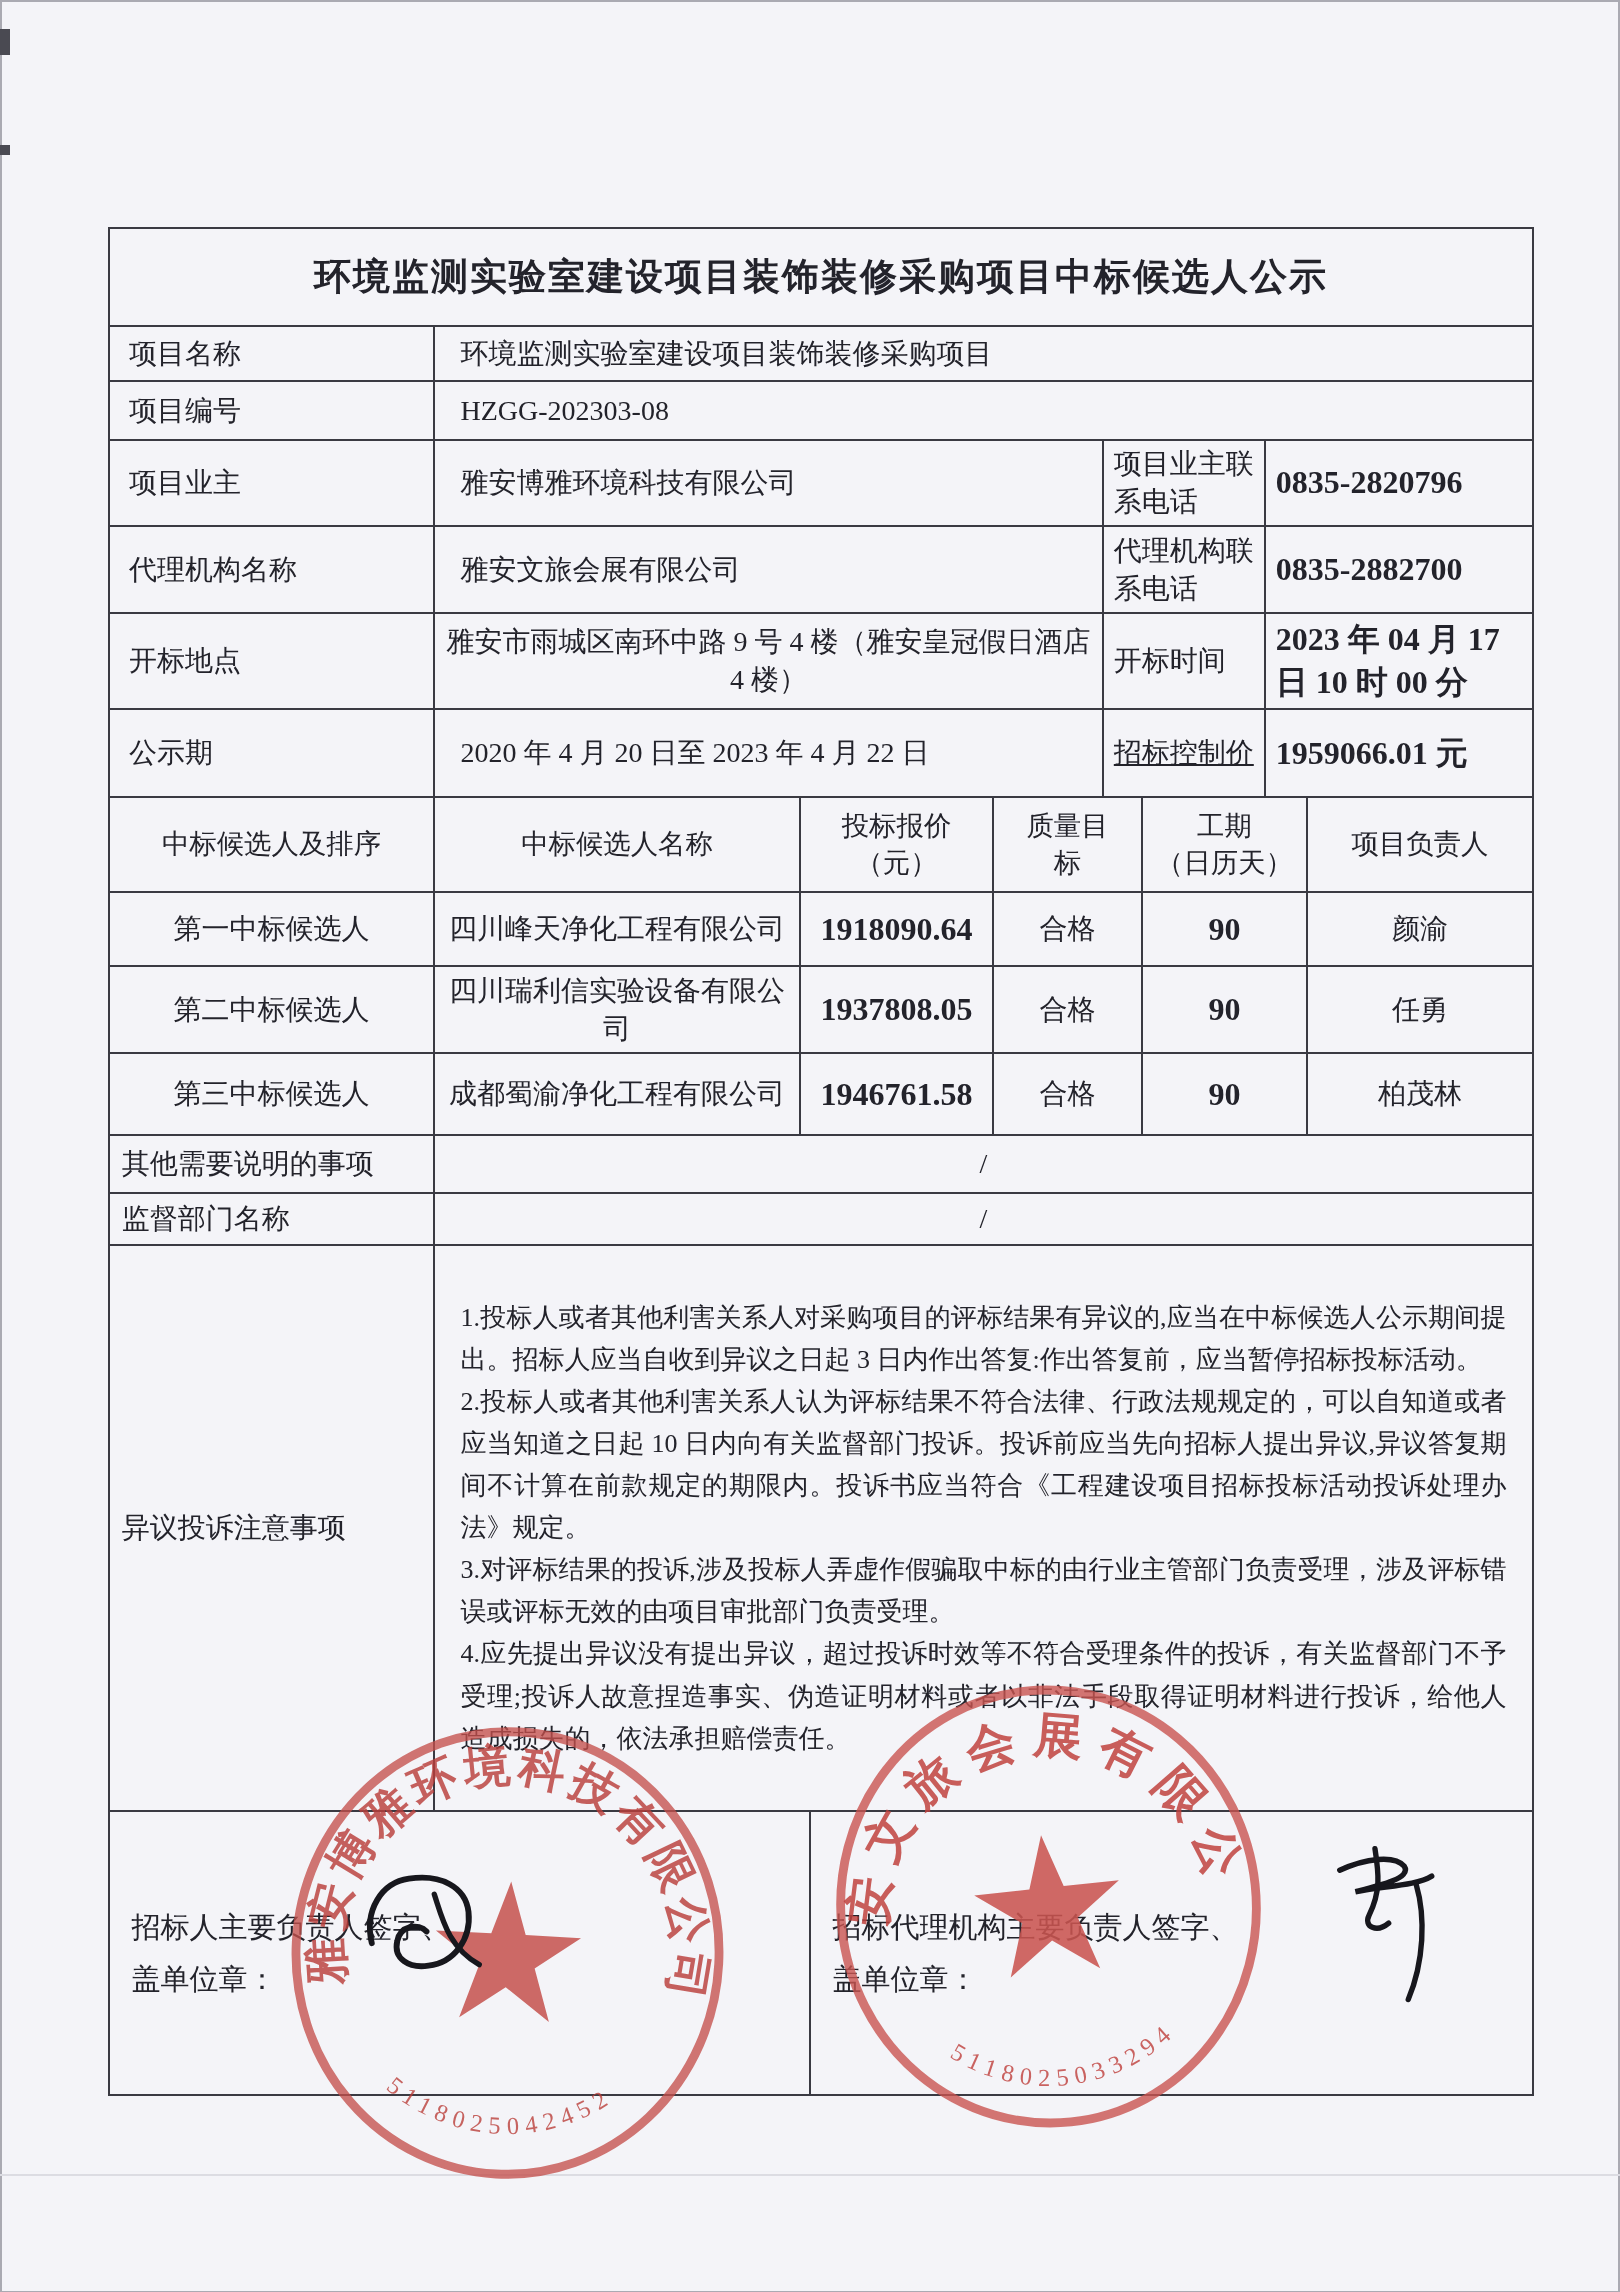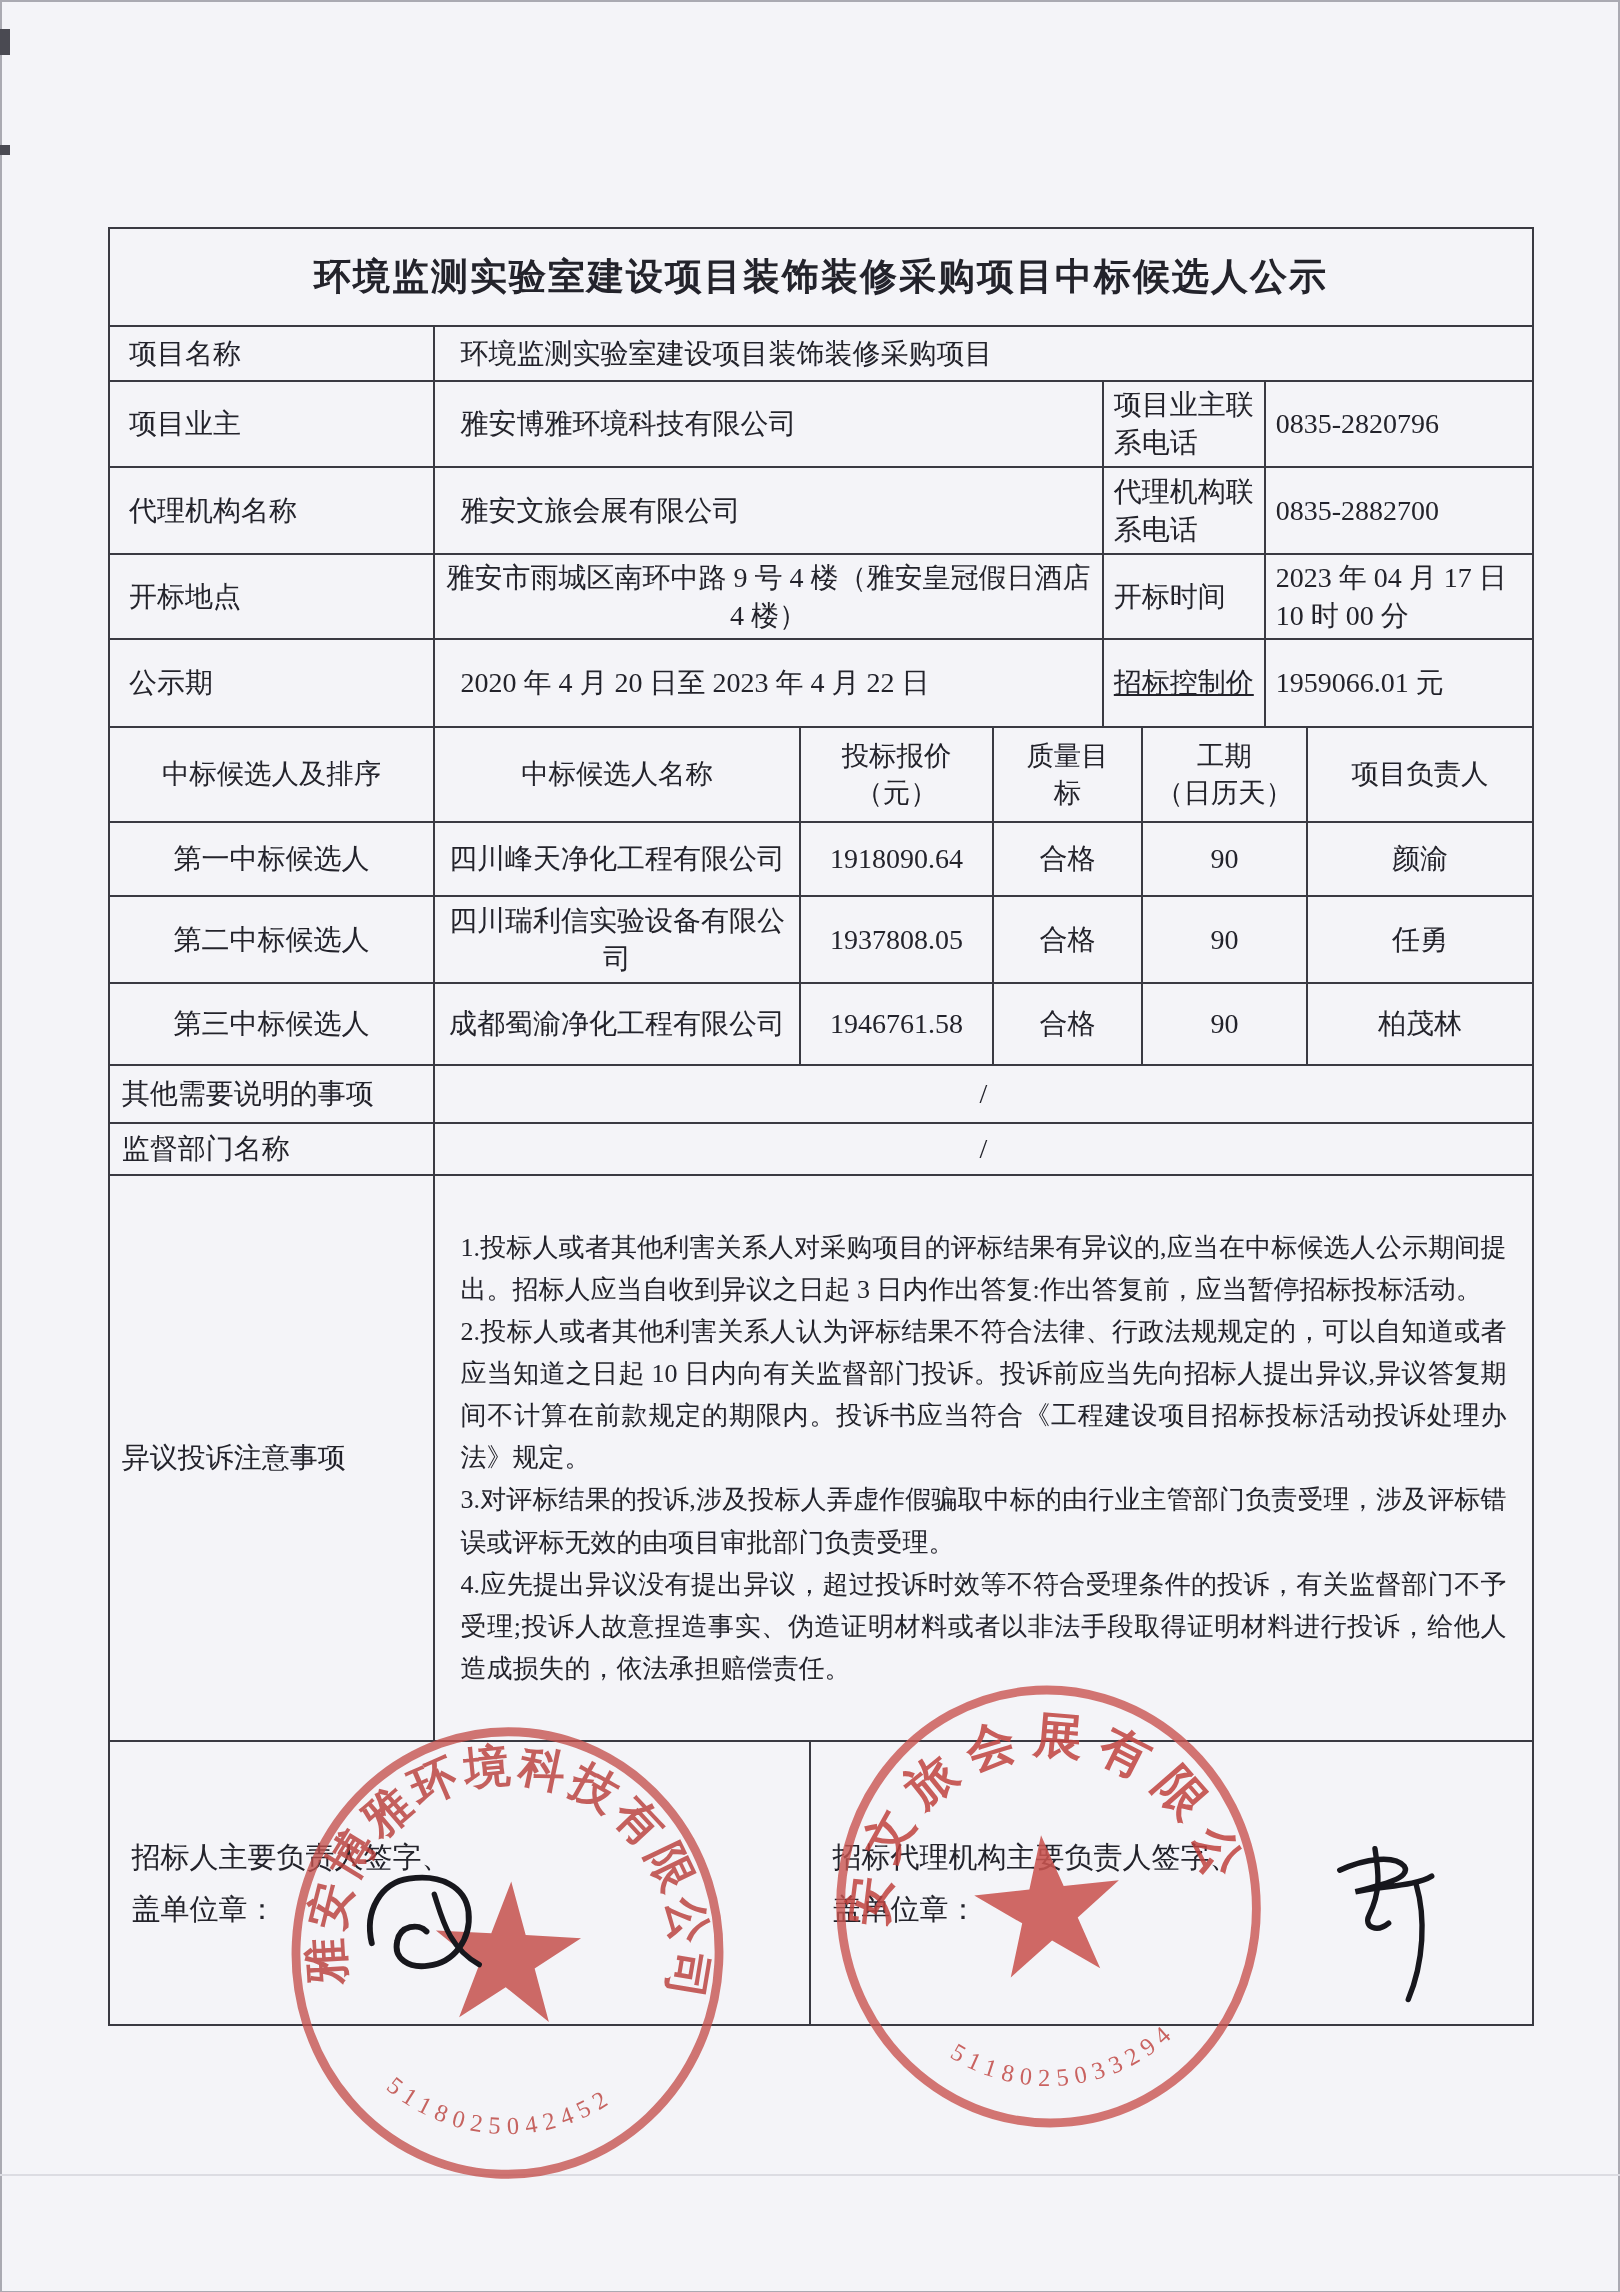--- a/index.html
+++ b/index.html
@@ -40,21 +40,21 @@
     text-align:center;
     font-family:"Liberation Sans","DejaVu Sans",sans-serif;
     font-weight:bold;
     font-size:37px;
     letter-spacing:2px;
   }
   .lbl{padding-left:19px;}
   .val{padding-left:25.5px;}
   .ctr{text-align:center;}
   .hdr{text-align:center;white-space:pre-line;font-size:27.4px;}
-  .num{font-size:28px;}
+  .num{font-size:32px;font-weight:bold;}
   .notes-cell{
     padding:17.6px 25.5px;
     text-align:justify;
     font-size:26px;
     line-height:1.62;
   }
   .notes-cell p{margin:0;}
   .sig-cell{
     vertical-align:middle;
     padding-left:21.6px;
@@ -88,20 +88,24 @@
 
   <table>
     <colgroup>
         <col style="width:325px">
         <col style="width:1099px">
       </colgroup>
     <tbody>
         <tr style="height:55px;">
       <td class="lbl">项目名称</td>
       <td class="val">环境监测实验室建设项目装饰装修采购项目</td>
+    </tr>
+    <tr style="height:59px;">
+      <td class="lbl">项目编号</td>
+      <td class="val">HZGG-202303-08</td>
     </tr>
   </tbody>
     </table>
 
   <table>
     <colgroup>
         <col style="width:325px">
         <col style="width:669px">
         <col style="width:162px">
         <col style="width:268px">

